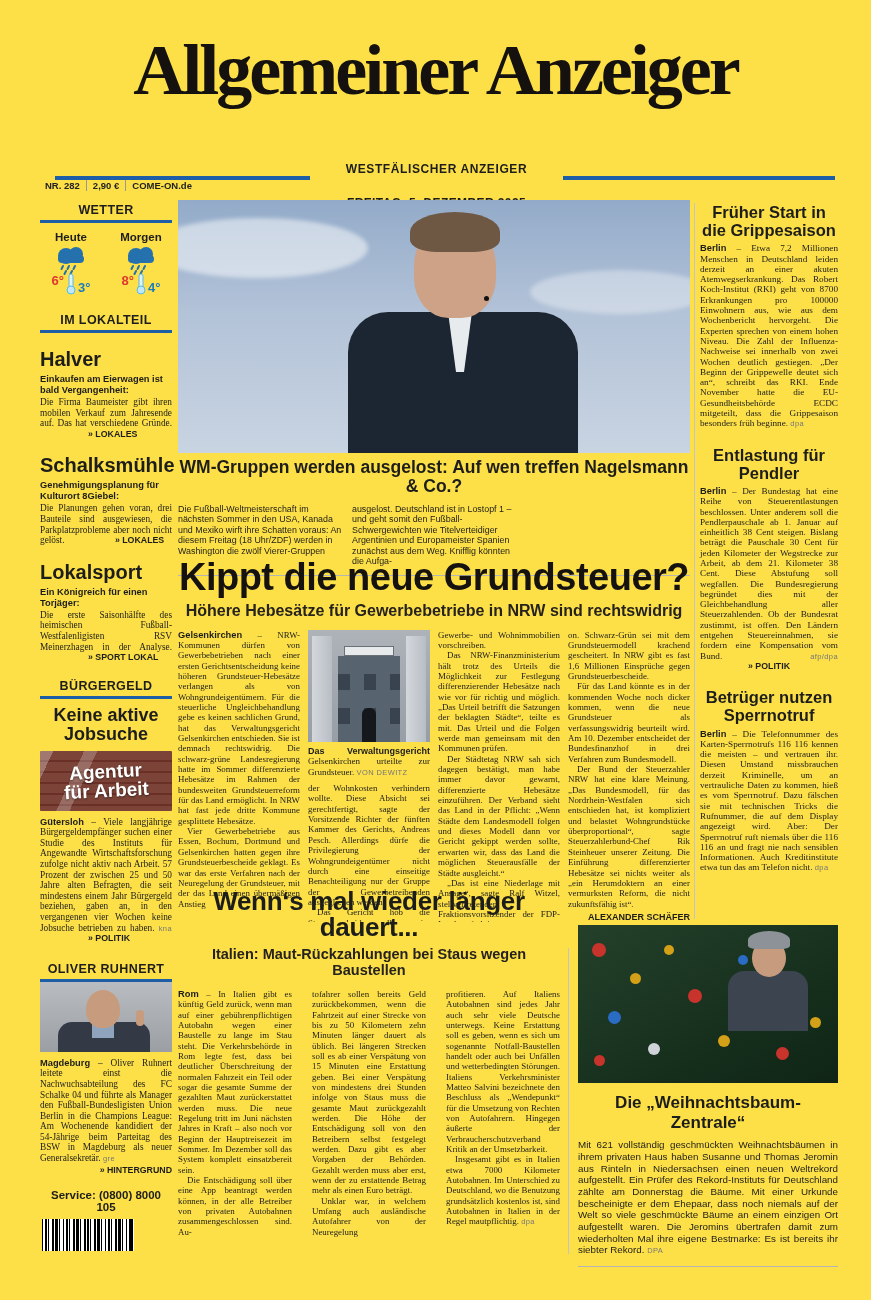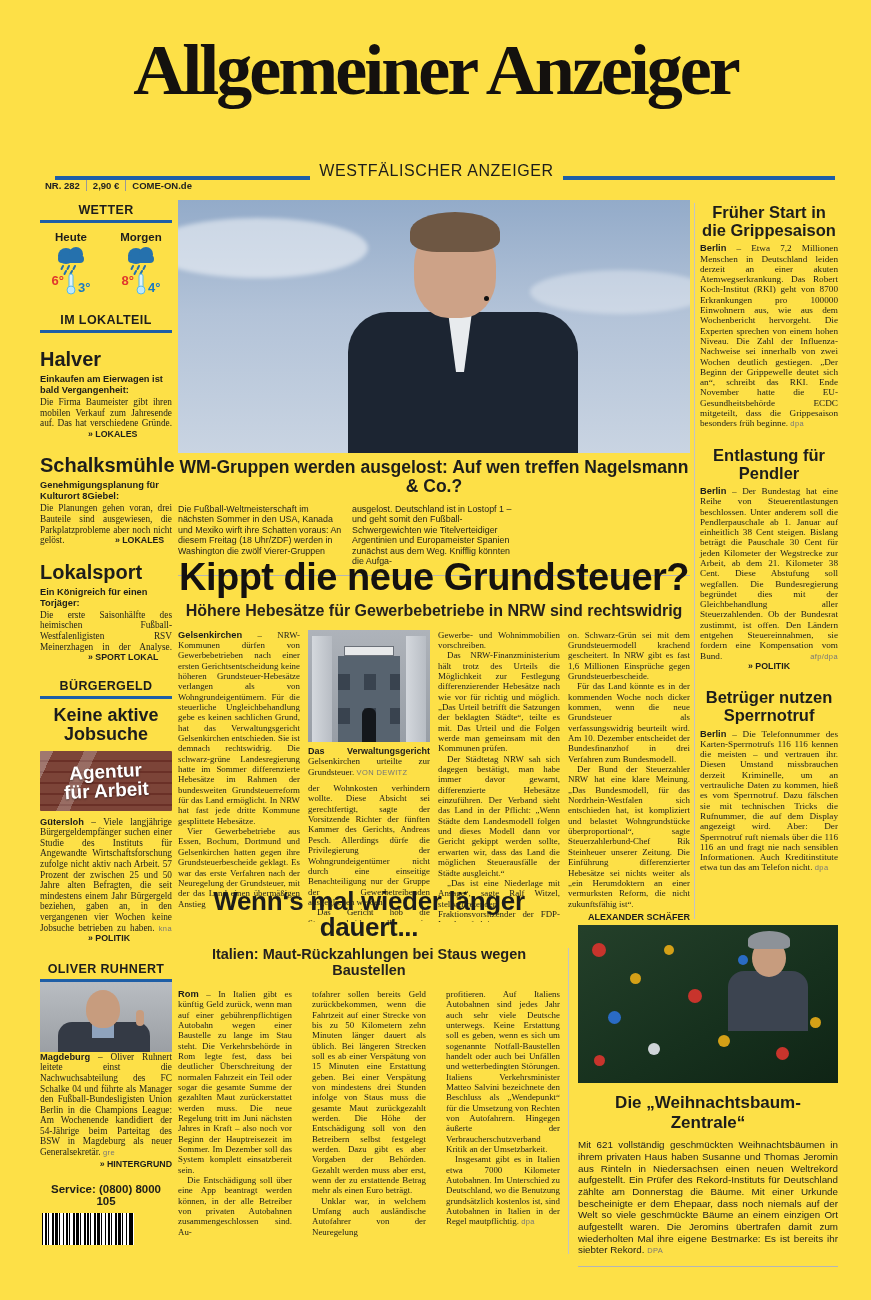--- a/index.html
+++ b/index.html
@@ -9,21 +9,21 @@
   p{margin:0;}
   h1,h2,h3{margin:0;}
 
   
   .mast-title{left:0;right:0;top:34px;text-align:center;
     font:700 72px/1 "Liberation Serif",serif;letter-spacing:-3px;color:#14110e;}
   .mast-rule{top:176px;height:4px;background:#1e5ea6;}
   .mast-rule.l{left:55px;width:255px;}
   .mast-rule.r{left:563px;width:272px;}
   .mast-center{left:310px;width:253px;top:162px;text-align:center;font-family:"Liberation Sans",sans-serif;}
-  .mast-edition{font-weight:400;font-size:16px;letter-spacing:.6px;}
+  .mast-edition{font-weight:700;font-size:12px;letter-spacing:.6px;}
   .mast-date{font-weight:700;font-size:12px;letter-spacing:.4px;margin-top:20px;}
   .issue-line{left:45px;top:180px;font:700 9.5px "Liberation Sans",sans-serif;color:#222;}
   .issue-line span{padding:0 6px;border-right:1px solid #999;}
   .issue-line span:first-child{padding-left:0;}
   .issue-line span:last-child{border-right:none;}
 
   
   .kicker{font:700 12.5px "Liberation Sans",sans-serif;text-align:center;letter-spacing:.4px;}
   .blue-rule{height:3px;background:#1e5ea6;margin-top:3px;}
   .body-text{font:9.3px/10.6px "Liberation Serif",serif;text-align:justify;}
@@ -236,21 +236,21 @@
 
     <div style="margin-top:18px;">
       <div class="kicker">OLIVER RUHNERT</div>
       <div class="blue-rule"></div>
       <div class="img-ruhnert">
         <div class="body"></div>
         <div class="collar"></div>
         <div class="head"></div>
         <div class="thumb"></div>
       </div>
-      <p class="body-text" style=""><b class="dateline">Magdeburg</b> <span>– Oliver Ruhnert leitete einst die Nachwuchsabteilung des FC Schalke 04 und führte als Manager den Fußball-Bundesligisten Union Berlin in die Champions League: Am Wochenende kandidiert der 54-Jährige beim Parteitag des BSW in Magdeburg als neuer Generalsekretär.</span> <span class="credit">gre</span></p>
+      <p class="body-text" style="margin-top:6px;"><b class="dateline">Magdeburg</b> <span>– Oliver Ruhnert leitete einst die Nachwuchsabteilung des FC Schalke 04 und führte als Manager den Fußball-Bundesligisten Union Berlin in die Champions League: Am Wochenende kandidiert der 54-Jährige beim Parteitag des BSW in Magdeburg als neuer Generalsekretär.</span> <span class="credit">gre</span></p>
       <div class="endline">
           <span class="ref">» HINTERGRUND</span>
         </div>
     </div>
 
     <div class="service">Service: (0800) 8000 105</div>
     <div class="barcode">
       <div class="bc-left">
         <div class="bars-main"></div>
 

